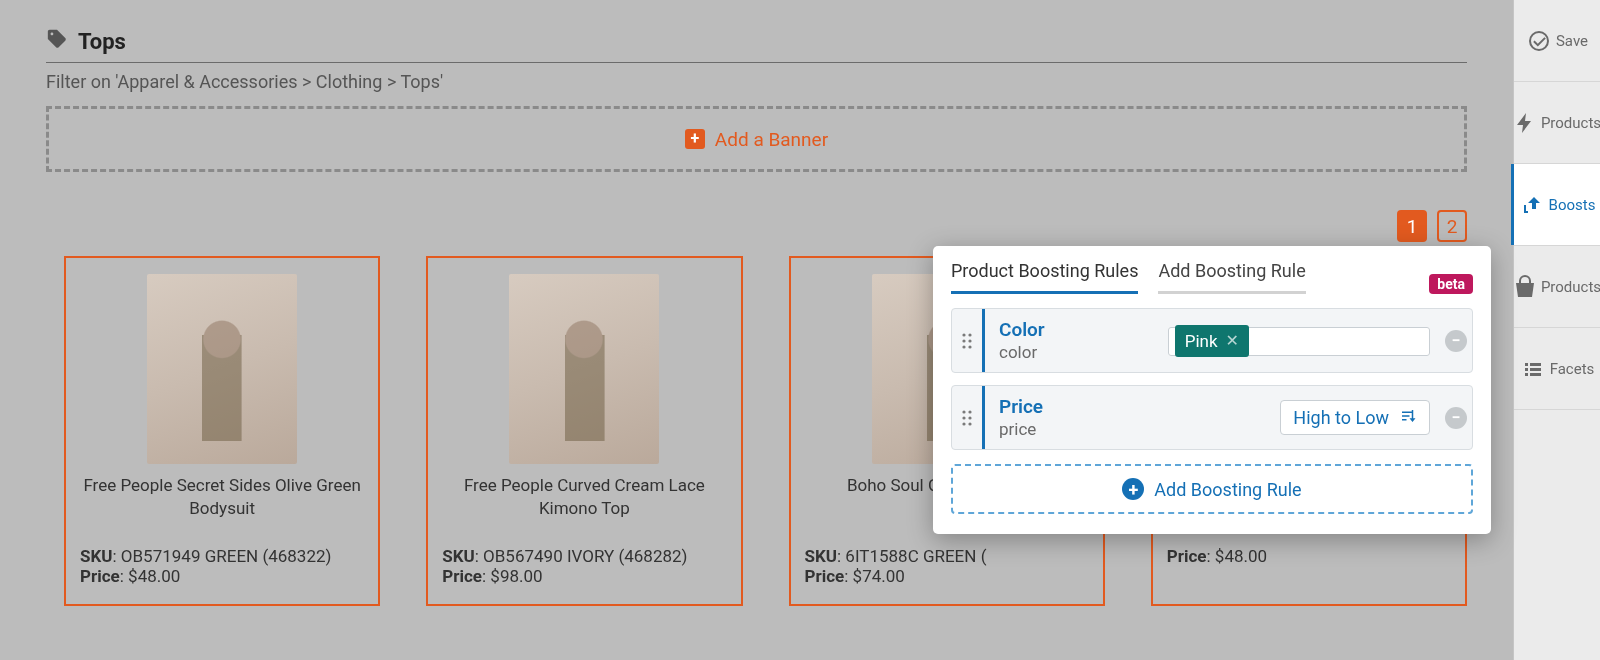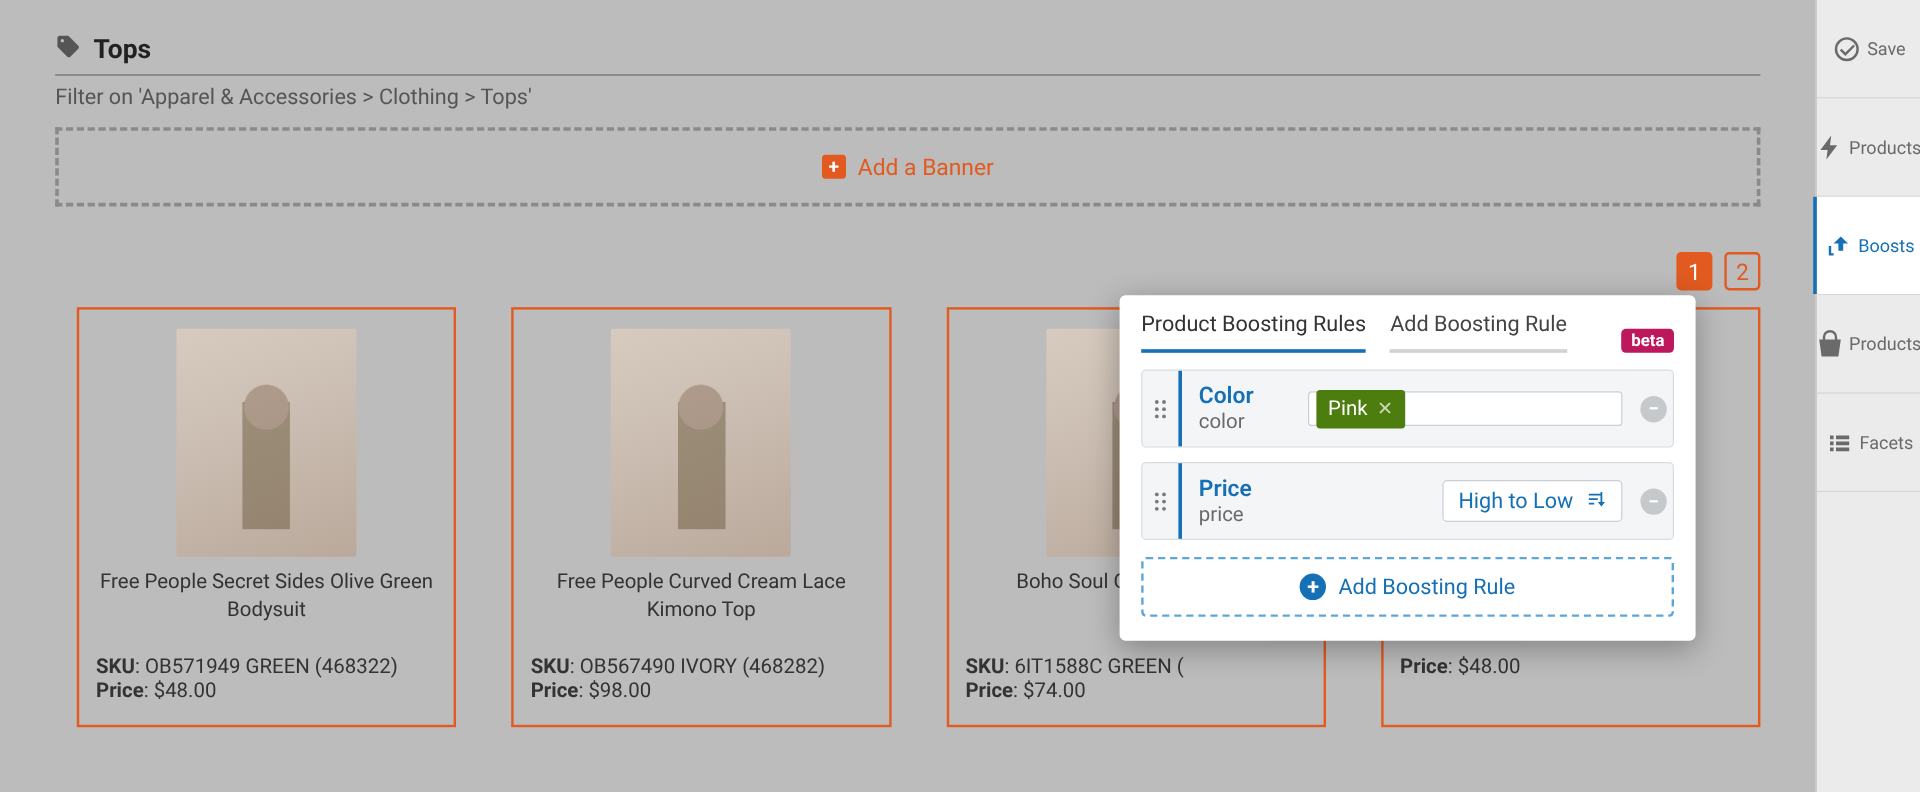--- a/index.html
+++ b/index.html
@@ -36,37 +36,37 @@
 
   
   .sidebar { width:87px; background:#ebebeb; display:flex; flex-direction:column; border-left:1px solid #c5c5c5; }
   .sb-item { height:82px; display:flex; flex-direction:row; align-items:center; justify-content:center; gap:4px; color:#6a6a6a; font-size:15px; border-bottom:1px solid #d6d6d6; cursor:pointer; }
   .sb-item.active { background:#fff; color:#1570b5; position:relative; }
   .sb-item.active::before{content:"";position:absolute;left:-3px;top:0;bottom:0;width:3px;background:#1570b5;}
   .sb-ico { width:26px; height:26px; display:flex; align-items:center; justify-content:center; }
   .sb-ico svg { width:24px; height:24px; fill:currentColor; }
 
   
-  .popover { position:absolute; top:246px; left:933px; width:480px; background:#fff; border-radius:5px; box-shadow:0 6px 26px rgba(0,0,0,.3); padding:0 0 20px; }
+  .popover { position:absolute; top:246px; left:933px; width:558px; background:#fff; border-radius:5px; box-shadow:0 6px 26px rgba(0,0,0,.3); padding:0 0 20px; }
   .pop-tabs { display:flex; align-items:flex-end; padding:14px 18px 0 18px; gap:20px; position:relative; }
   .ptab { font-size:18px; color:#333; padding-bottom:10px; border-bottom:3px solid transparent; cursor:pointer; }
   .ptab.active { border-bottom-color:#1570b5; }
   .ptab.inactive { border-bottom-color:#d2d2d2; color:#444; }
   .beta { margin-left:auto; background:#be185d; color:#fff; font-size:14px; font-weight:700; padding:2px 8px; border-radius:4px; }
 
   .rules { padding:14px 18px 0; display:flex; flex-direction:column; gap:12px; }
   .rule { display:flex; align-items:center; background:#f3f5f7; border:1px solid #d8dde1; border-radius:4px; }
   .drag { width:30px; display:flex; align-items:center; justify-content:center; }
   .drag svg{width:10px;height:18px;fill:#7a7a7a;}
   .rule-body { flex:1; display:flex; align-items:center; padding:10px 10px 10px 14px; border-left:3px solid #1570b5; }
   .rule-labels { display:flex; flex-direction:column; line-height:1.2; }
   .rl-name { color:#1570b5; font-size:19px; font-weight:600; }
   .rl-field { color:#6a6a6a; font-size:17px; }
   .rule-val { margin-left:auto; }
-  .chip { display:inline-flex; align-items:flex-start; gap:8px; background:#4d7c0f; color:#fff; padding:6px 10px; border-radius:3px; font-size:17px; }
+  .chip { display:inline-flex; align-items:flex-start; gap:8px; background:#0f766e; color:#fff; padding:6px 10px; border-radius:3px; font-size:17px; }
   .chip .x{opacity:.7;font-size:16px;}
   .chipbox { border:1px solid #c9cfd4; background:#fff; padding:4px 180px 4px 6px; border-radius:3px; }
   .sortchip { border:1px solid #c9cfd4; background:#fff; color:#1570b5; font-size:18px; padding:6px 12px; border-radius:4px; display:inline-flex; align-items:flex-start; gap:10px; }
   .sortchip svg{width:18px;height:18px;fill:#1570b5;}
   .remove { width:32px; display:flex; align-items:center; justify-content:center; }
   .remove .circ{width:22px;height:22px;border-radius:50%;background:#c5c9cc;color:#fff;display:flex;align-items:center;justify-content:center;font-weight:700;}
 
   .add-rule { margin:14px 18px 0; border:2px dashed #5fa6d8; border-radius:4px; height:50px; display:flex; align-items:center; justify-content:center; gap:10px; color:#1570b5; font-size:18px; cursor:pointer; }
   .add-rule .pc{width:22px;height:22px;border-radius:50%;background:#1570b5;color:#fff;display:flex;align-items:center;justify-content:center;font-weight:700;font-size:18px;}
 </style>

